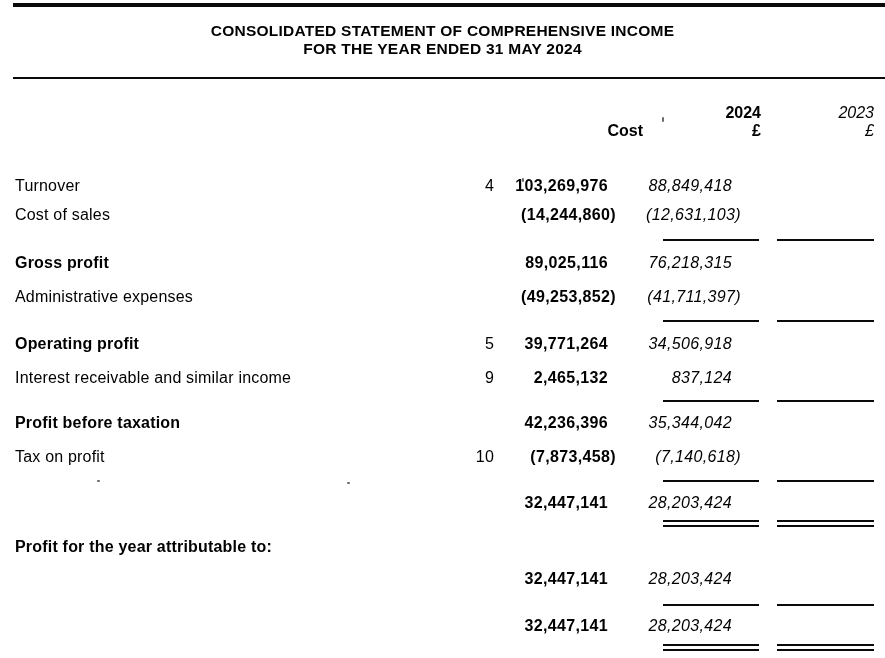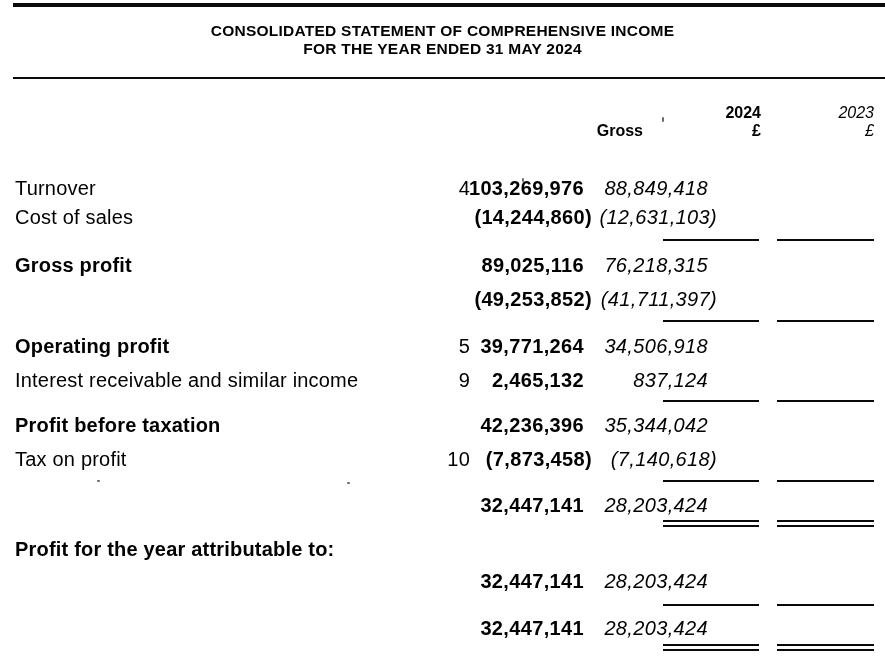--- a/index.html
+++ b/index.html
@@ -17,21 +17,21 @@
   }
   .title-divider{position:absolute;left:13px;right:0;top:77px;height:2px;background:#0a0a0a;}
 
   .colhead{position:absolute;font-size:16px;white-space:nowrap;}
   .h-note{top:122px;right:242px;font-weight:bold;}
   .h-year-cur{top:104px;right:124px;font-weight:bold;}
   .h-cur-cur{top:122px;right:124px;font-weight:bold;}
   .h-year-pri{top:104px;right:11px;font-style:italic;}
   .h-cur-pri{top:122px;right:11px;font-style:italic;}
 
-  .row{position:absolute;left:0;width:720px;height:20px;font-size:20px;}
+  .row{position:absolute;left:0;width:720px;height:20px;font-size:16px;padding-left:24px;}
   .row .label{position:absolute;left:15px;white-space:nowrap;letter-spacing:.2px;}
   .row .label.bold{font-weight:bold;}
   .row .note{position:absolute;right:250px;letter-spacing:.2px;}
   .row .cur{position:absolute;right:136px;font-weight:bold;white-space:nowrap;letter-spacing:.35px;}
   .row .pri{position:absolute;right:12px;font-style:italic;white-space:nowrap;letter-spacing:.35px;}
   .row .cur.neg{margin-right:-8px;}
   .row .pri.neg{margin-right:-9px;}
 
   .rule{position:absolute;height:2px;background:#0a0a0a;}
   .rule.c1{left:663px;width:96px;}
@@ -49,21 +49,21 @@
 
   <div class="top-border"></div>
 
   <div class="title-block">
     <div>CONSOLIDATED STATEMENT OF COMPREHENSIVE INCOME</div>
     <div>FOR THE YEAR ENDED 31 MAY 2024</div>
   </div>
 
   <div class="title-divider"></div>
 
-  <span class="colhead h-note">Gross</span>
+  <span class="colhead h-note">Cost</span>
   <span class="colhead h-year-cur">2024</span>
   <span class="colhead h-cur-cur">£</span>
   <span class="colhead h-year-pri">2023</span>
   <span class="colhead h-cur-pri">£</span>
 
   <div id="rows-container">
       <div class="row" style="top: 177px;">
         <span class="label">Turnover</span>
         <span class="note">4</span>
         <span class="cur">103,269,976</span>
@@ -75,20 +75,21 @@
         <span class="pri neg">(12,631,103)</span>
       </div>
       <div class="rule c1" style="top: 239px;"></div>
       <div class="rule c2" style="top: 239px;"></div>
       <div class="row" style="top: 254px;">
         <span class="label bold">Gross profit</span>
         <span class="cur">89,025,116</span>
         <span class="pri">76,218,315</span>
       </div>
       <div class="row" style="top: 288px;">
+        <span class="label">Administrative expenses</span>
         <span class="cur neg">(49,253,852)</span>
         <span class="pri neg">(41,711,397)</span>
       </div>
       <div class="rule c1" style="top: 320px;"></div>
       <div class="rule c2" style="top: 320px;"></div>
       <div class="row" style="top: 335px;">
         <span class="label bold">Operating profit</span>
         <span class="note">5</span>
         <span class="cur">39,771,264</span>
         <span class="pri">34,506,918</span>

